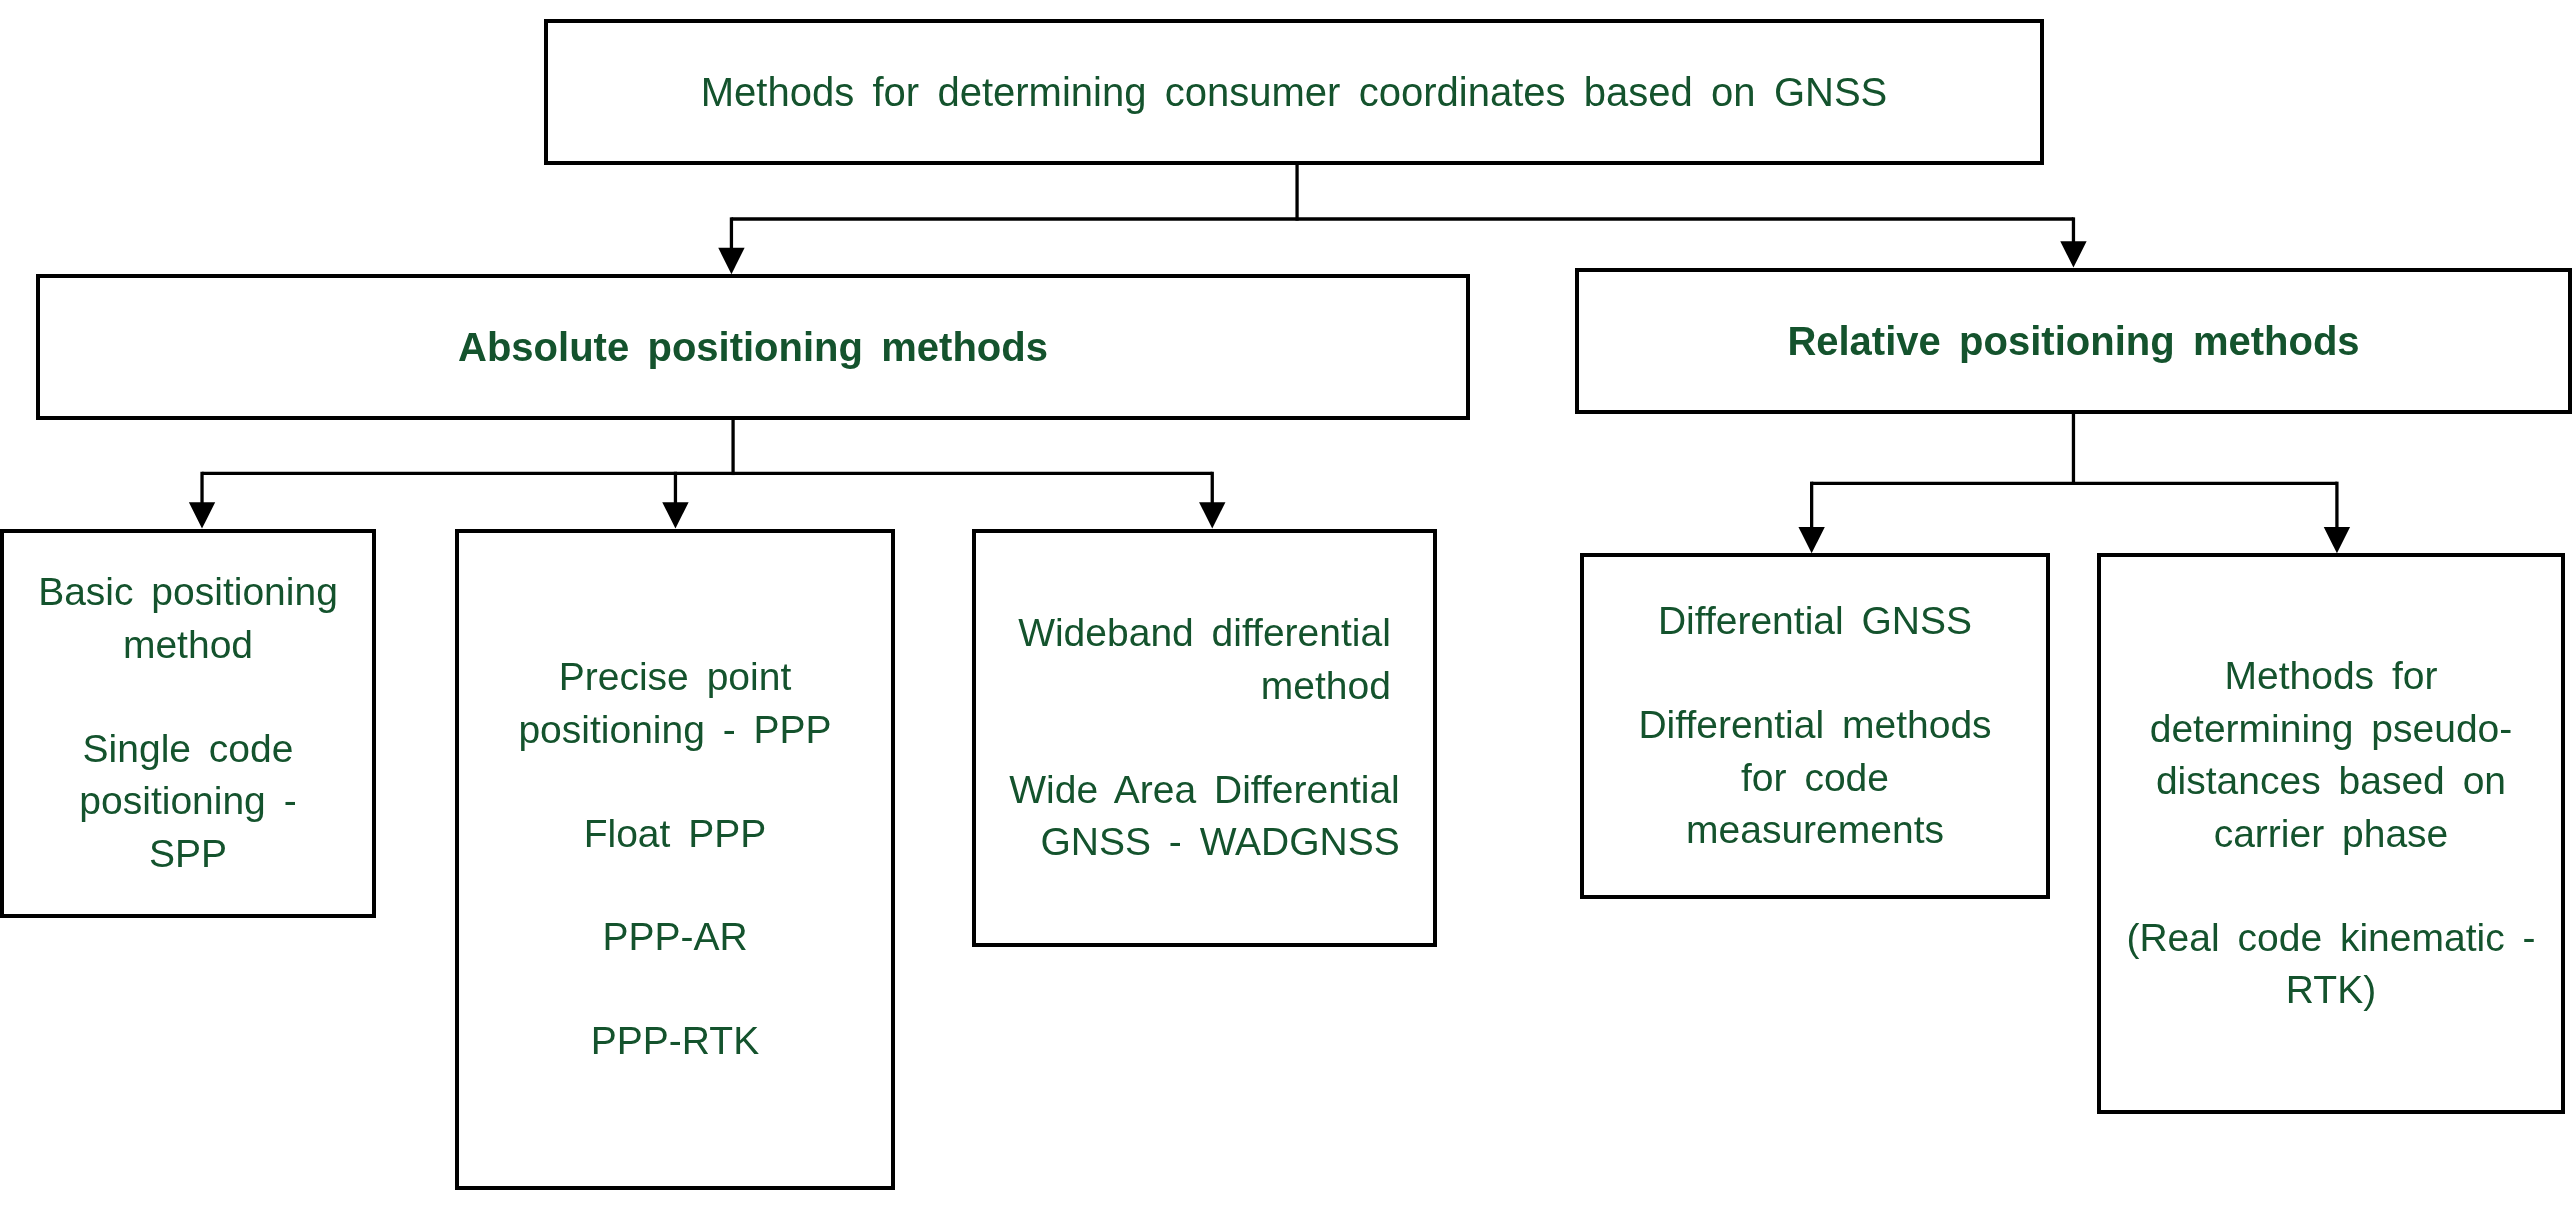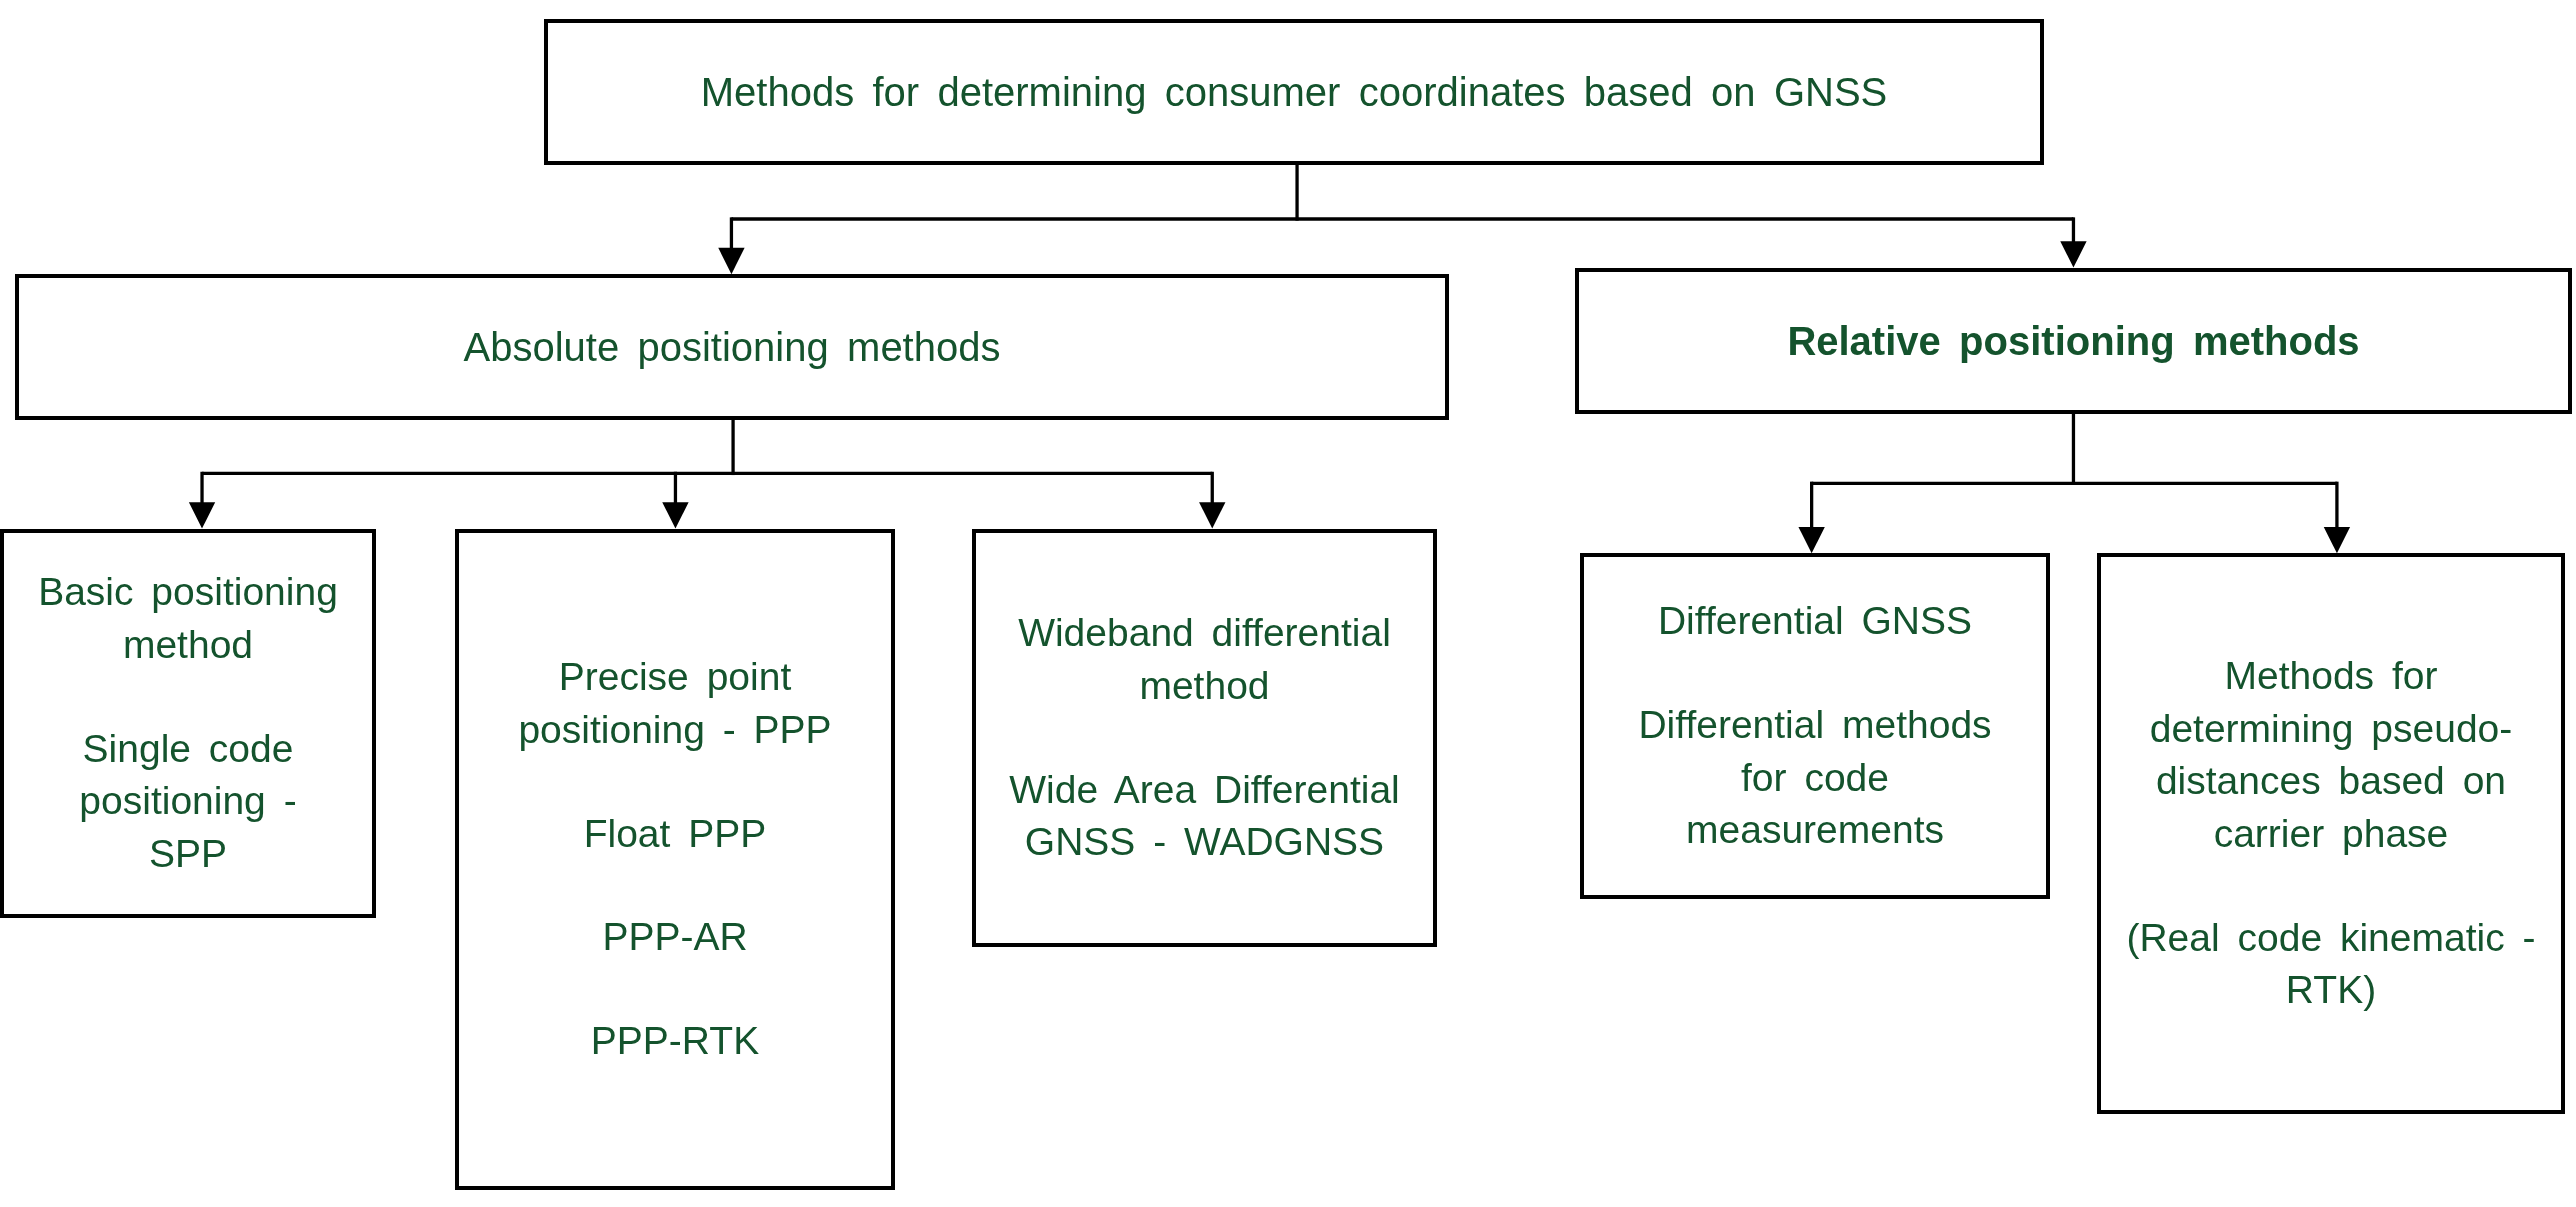--- a/index.html
+++ b/index.html
@@ -34,25 +34,25 @@
   }
   .leaf .label {
     font-size: 39px;
   }
   .leaf {
     row-gap: 51px;
     padding: 8.2px 11.5px;
   }
   
   #node-root      { left: 544px;  top: 19px;  width: 1500px; height: 146px; }
-  #node-absolute  { left: 15px;   top: 274px; width: 1434px; height: 146px; }
+  #node-absolute  { left: 36px;   top: 274px; width: 1434px; height: 146px; font-weight: bold; }
   #node-relative  { left: 1575px; top: 268px; width: 997px; height: 146px; font-weight: bold; }
   #node-basic     { left: 0;   top: 529px; width: 376px;  height: 389px; }
   #node-precision { left: 455px;  top: 529px; width: 440px;  height: 661px; }
-  #node-wideband  { left: 972px; top: 529px; width: 465px;  height: 418px; }
+  #node-wideband  { left: 972px; top: 529px; width: 465px;  height: 418px; text-align: right; }
   #node-diffcode  { left: 1580px; top: 553px; width: 470px;  height: 346px; }
   #node-carrier   { left: 2097px; top: 553px; width: 468px;  height: 561px; }
 
   #connectors {
     position: absolute;
     left: 0; top: 0;
     width: 2576px;
     height: 1207px;
   }
 </style>

